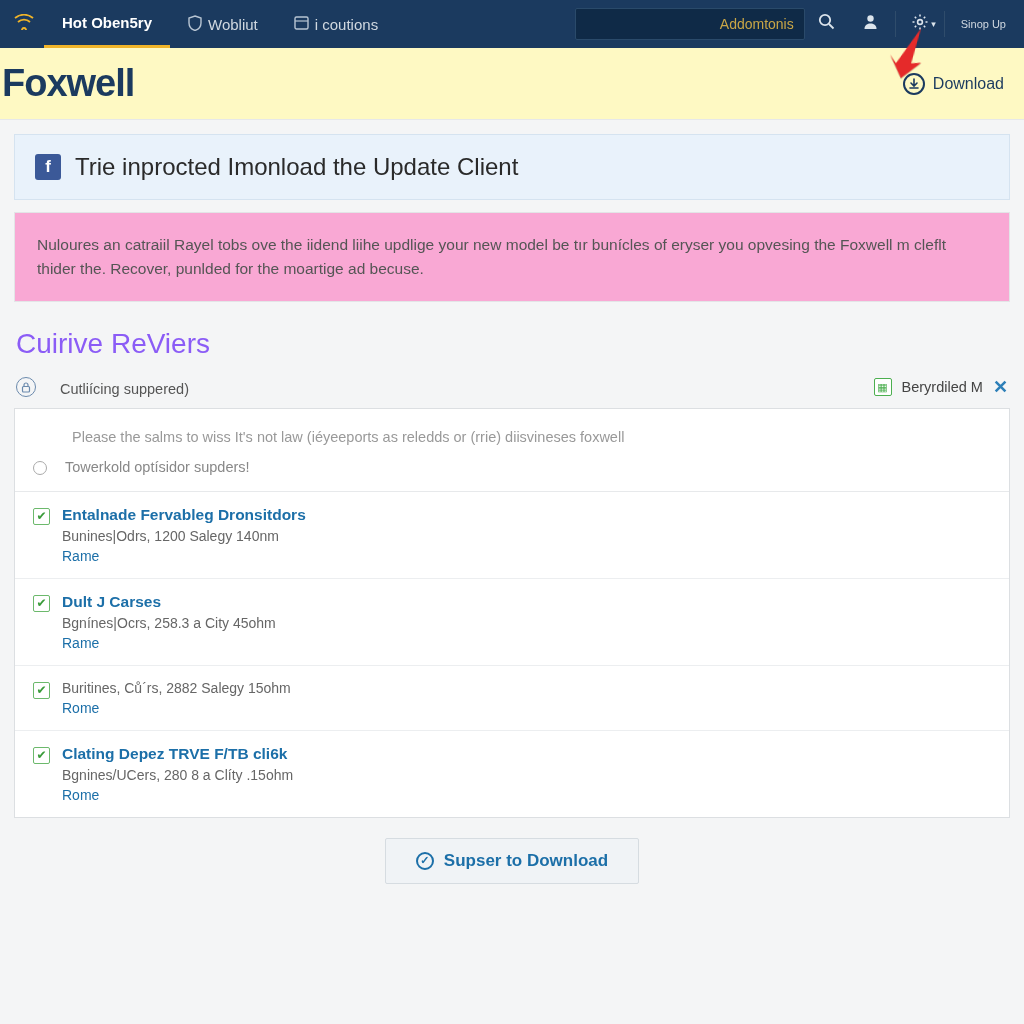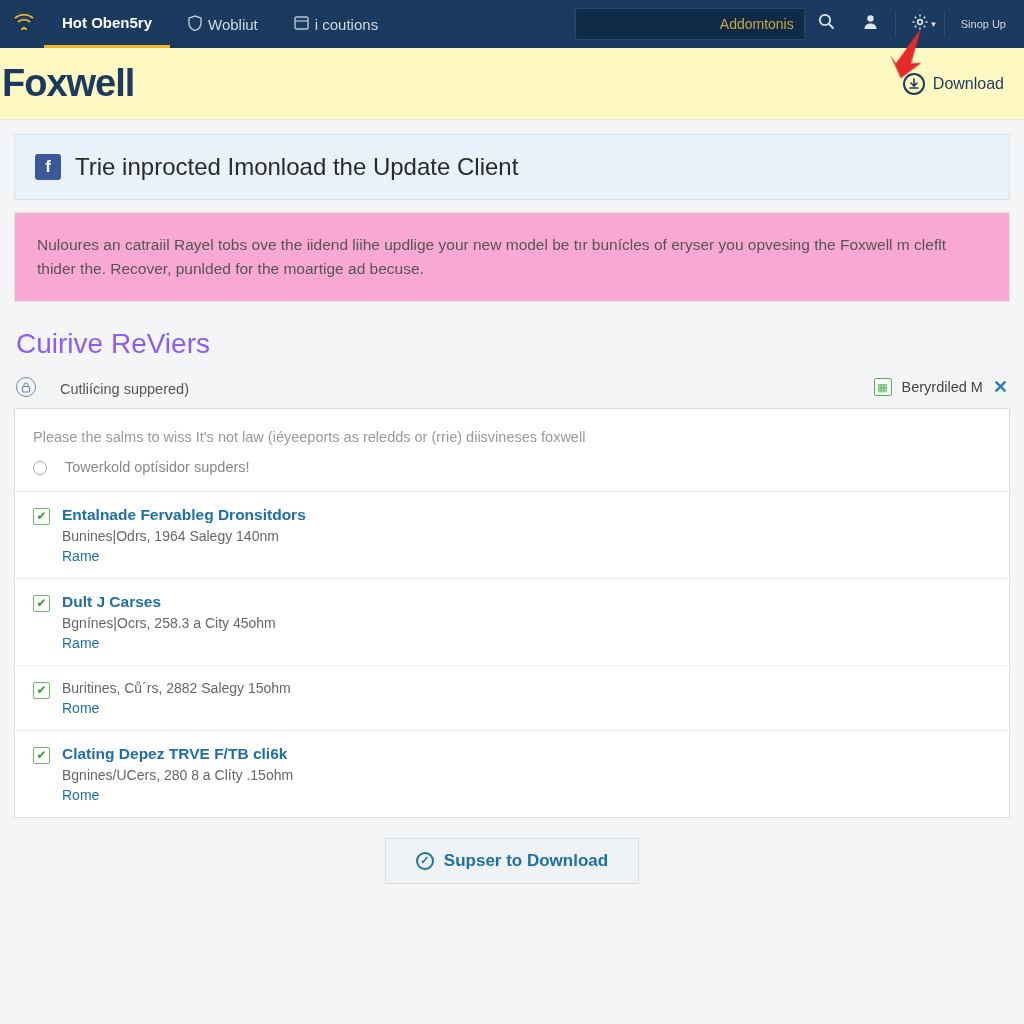--- a/index.html
+++ b/index.html
@@ -41,21 +41,21 @@
   
   .filterrow { display:flex; align-items:center; justify-content:space-between; padding: 0 2px 10px 2px; font-size:14.5px;}
   .filter-left { display:flex; align-items:flex-end; gap:24px; color:#555;}
   .lock-icon { width:20px; height:20px; border:1.5px solid #6b8aad; border-radius:50%; display:flex; align-items:center; justify-content:center; color:#6b8aad; font-size:11px;}
   .filter-right { display:flex; align-items:center; gap:10px; color:#444;}
   .xls-icon { width:18px; height:18px; background:#fff; border:1px solid #4caf50; display:flex; align-items:center; justify-content:center; color:#4caf50; font-size:11px; border-radius:2px;}
   .close-x { color:#2d7fb8; font-weight:bold; font-size:18px; cursor:pointer;}
   
   .panel { border:1px solid #dcdfe2; background:#fff; }
   .panel-head { padding: 14px 18px 12px 18px; border-bottom:1px solid #e7e9eb; font-size:14.5px; color:#555; line-height:1.5;}
-  .panel-head .muted { color:#999; margin-top:4px;}
+  .panel-head .muted { color:#999; margin-top:4px;margin-left:39px;}
   .panel-opt { display:flex; align-items:center; gap:18px; margin-top:8px; color:#888;}
   .radio { width:14px; height:14px; border:1.5px solid #aaa; border-radius:50%;}
   
   .item { padding: 14px 18px; border-bottom:1px solid #eceef0; display:flex; gap:12px;}
   .item:last-child { border-bottom:none;}
   .chk { width:17px; height:17px; border:1px solid #6cb96c; border-radius:2px; background:#fff; display:flex; align-items:center; justify-content:center; color:#3a9b3a; font-size:12px; margin-top:2px; flex-shrink:0;}
   .item-body { flex:1; }
   .item-title { color:#1c6fa8; font-size:15.5px; font-weight:600; margin-bottom:4px;}
   .item-meta { color:#666; font-size:14px; margin-bottom:4px;}
   .item-action { color:#1c6fa8; font-size:14px; cursor:pointer;}
@@ -182,21 +182,21 @@
       <div class="panel-opt">
         <span class="radio"></span>
         <span>Towerkold optísidor supders!</span>
       </div>
     </div>
 
     <div class="item">
       <div class="chk">✔</div>
       <div class="item-body">
         <div class="item-title">Entalnade Fervableg Dronsitdors</div>
-        <div class="item-meta">Bunines|Odrs, 1964 Salegy 140nm</div>
+        <div class="item-meta">Bunines|Odrs, 1200 Salegy 140nm</div>
         <div class="item-action">Rame</div>
       </div>
     </div>
 
     <div class="item">
       <div class="chk">✔</div>
       <div class="item-body">
         <div class="item-title">Dult J Carses</div>
         <div class="item-meta">Bgnínes|Ocrs, 258.3 a City 45ohm</div>
         <div class="item-action">Rame</div>

